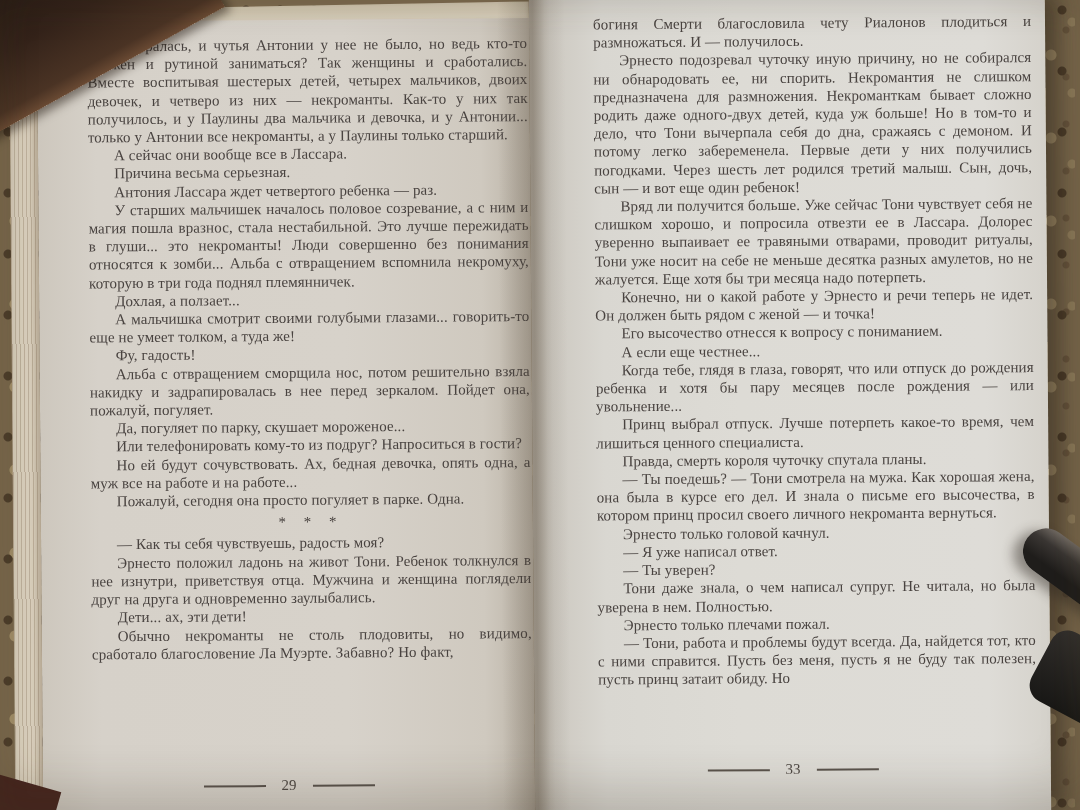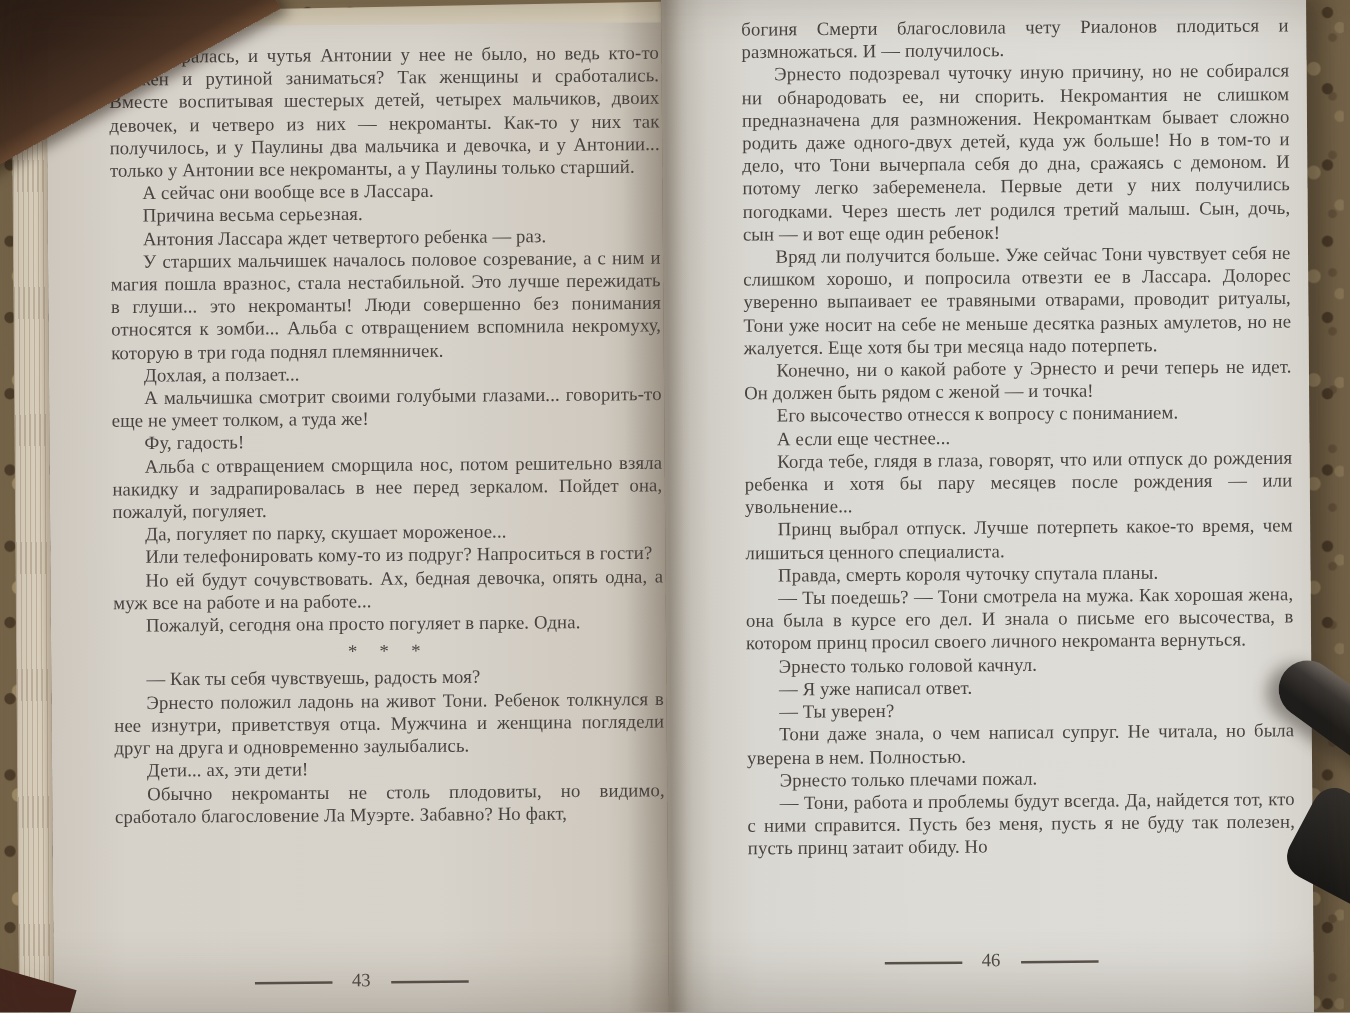--- a/index.html
+++ b/index.html
@@ -153,21 +153,21 @@
           <p class="">Но ей будут сочувствовать. Ах, бедная девочка, опять одна, а муж все на работе и на работе...</p>
           <p class="">Пожалуй, сегодня она просто погуляет в парке. Одна.</p>
           <p class="separator">* * *</p>
           <p class="">— Как ты себя чувствуешь, радость моя?</p>
           <p class="">Эрнесто положил ладонь на живот Тони. Ребенок толкнулся в нее изнутри, приветствуя отца. Мужчина и женщина поглядели друг на друга и одновременно заулыбались.</p>
           <p class="">Дети... ах, эти дети!</p>
           <p class="">Обычно некроманты не столь плодовиты, но видимо, сработало благословение Ла Муэрте. Забавно? Но факт,</p>
         </div>
       <div class="page-footer">
         <span class="rule"></span>
-        <span>43</span>
+        <span>29</span>
         <span class="rule"></span>
       </div>
     </div>
 
     <div class="page right">
       <div class="page-text">
           <p class="noindent">богиня Смерти благословила чету Риалонов плодиться и размножаться. И — получилось.</p>
           <p class="">Эрнесто подозревал чуточку иную причину, но не собирался ни обнародовать ее, ни спорить. Некромантия не слишком предназначена для размножения. Некроманткам бывает сложно родить даже одного-двух детей, куда уж больше! Но в том-то и дело, что Тони вычерпала себя до дна, сражаясь с демоном. И потому легко забеременела. Первые дети у них получились погодками. Через шесть лет родился третий малыш. Сын, дочь, сын — и вот еще один ребенок!</p>
           <p class="">Вряд ли получится больше. Уже сейчас Тони чувствует себя не слишком хорошо, и попросила отвезти ее в Лассара. Долорес уверенно выпаивает ее травяными отварами, проводит ритуалы, Тони уже носит на себе не меньше десятка разных амулетов, но не жалуется. Еще хотя бы три месяца надо потерпеть.</p>
           <p class="">Конечно, ни о какой работе у Эрнесто и речи теперь не идет. Он должен быть рядом с женой — и точка!</p>
@@ -179,21 +179,21 @@
           <p class="">— Ты поедешь? — Тони смотрела на мужа. Как хорошая жена, она была в курсе его дел. И знала о письме его высочества, в котором принц просил своего личного некроманта вернуться.</p>
           <p class="">Эрнесто только головой качнул.</p>
           <p class="">— Я уже написал ответ.</p>
           <p class="">— Ты уверен?</p>
           <p class="">Тони даже знала, о чем написал супруг. Не читала, но была уверена в нем. Полностью.</p>
           <p class="">Эрнесто только плечами пожал.</p>
           <p class="">— Тони, работа и проблемы будут всегда. Да, найдется тот, кто с ними справится. Пусть без меня, пусть я не буду так полезен, пусть принц затаит обиду. Но</p>
         </div>
       <div class="page-footer">
         <span class="rule"></span>
-        <span>46</span>
+        <span>33</span>
         <span class="rule"></span>
       </div>
     </div>
 
     <div class="gutter-shade"></div>
   </div>
 
   <div class="corner-object"></div>
   <div class="corner-bl"></div>
 

